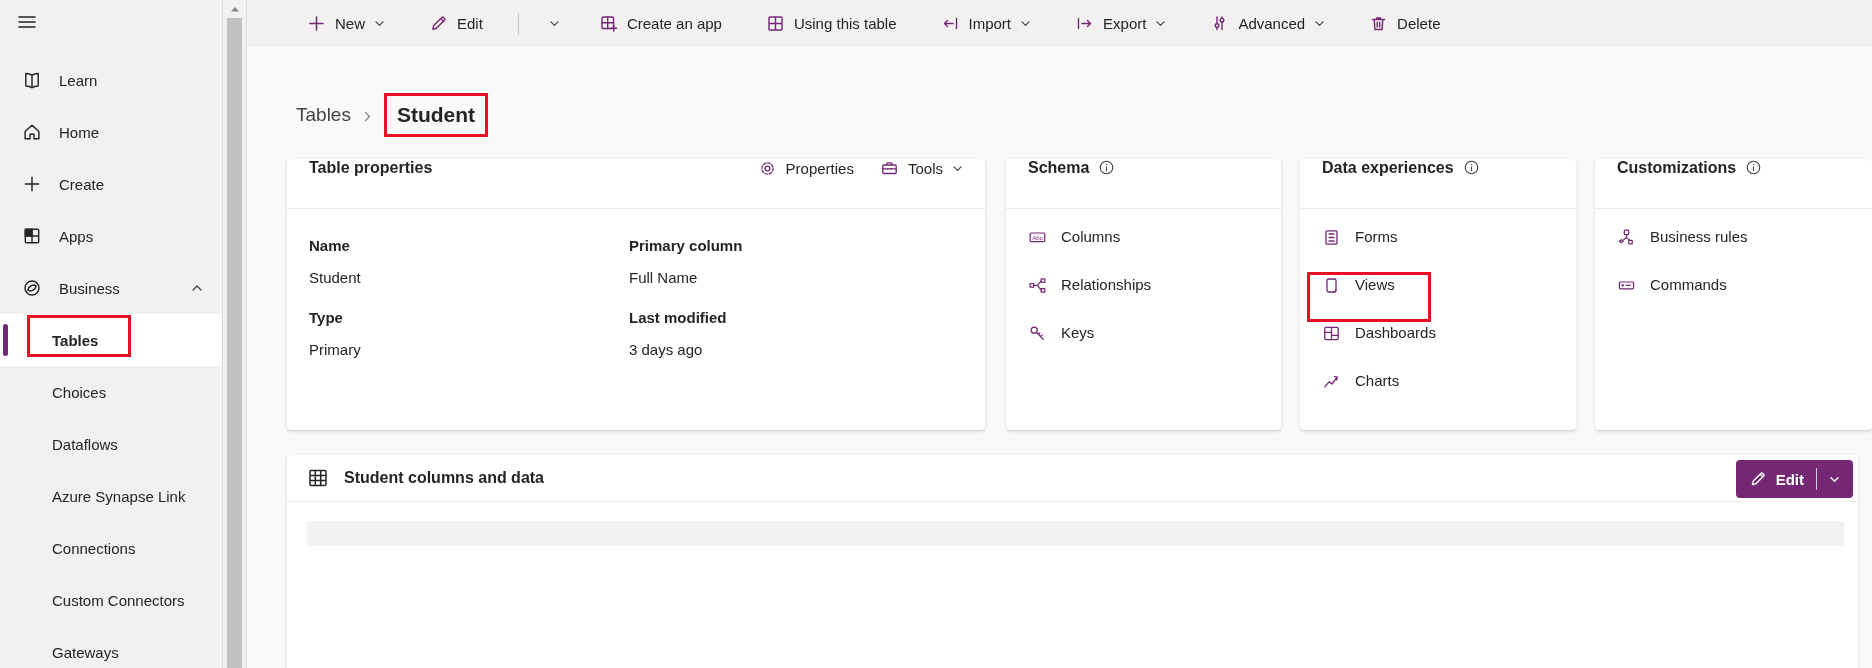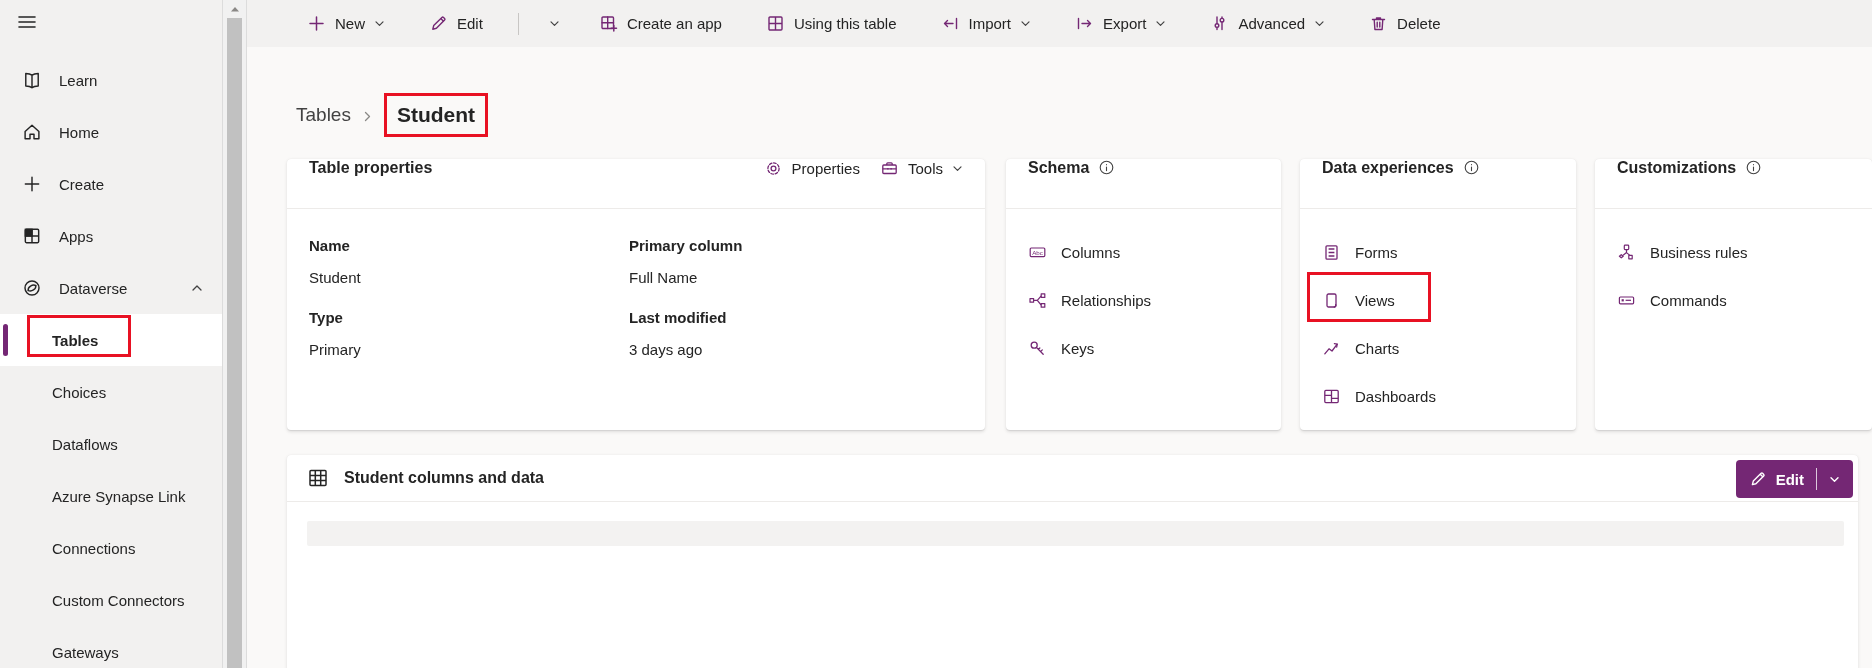--- a/index.html
+++ b/index.html
@@ -53,35 +53,35 @@
   .bc-current { font-size:21px; font-weight:700; color:#242424;
     border:3px solid #e81123; padding:7px 10px; }
 
   
   .card { position:absolute; background:#ffffff; border-radius:4px;
     box-shadow:0 1.6px 3.6px rgba(0,0,0,.11), 0 .3px .9px rgba(0,0,0,.07); }
   .card-head { height:50px; display:flex; align-items:flex-start; padding:0 22px;
     border-bottom:1px solid #edebe9; }
   .card-title { font-size:16px; font-weight:700; }
   .info-ic { width:17px; height:17px; margin-left:9px; display:flex; }
-  .head-actions { margin-left:auto; display:flex; align-items:center; gap:20px; }
+  .head-actions { margin-left:auto; display:flex; align-items:center; gap:26px; }
   .head-btn { display:flex; align-items:center; gap:9px; background:none; border:none;
     font-family:inherit; font-size:15px; color:#242424; cursor:pointer; }
   .head-btn .ticon { width:19px; height:19px; display:flex; }
 
   .card-props { left:40px; top:112px; width:698px; height:271px; }
   .props-grid { display:grid; grid-template-columns:320px 1fr; padding:24px 22px; row-gap:14px; }
   .fld-label { font-size:15px; font-weight:700; line-height:26px; margin-bottom:6px; }
   .fld-value { font-size:15px; line-height:26px; }
 
   .card-schema { left:759px; top:112px; width:275px; height:271px; }
   .card-dataexp { left:1053px; top:112px; width:276px; height:271px; }
   .card-custom { left:1348px; top:112px; width:277px; height:271px; }
   .card-list { padding:19px 22px 0; }
-  .cl-item { height:48px; display:flex; align-items:center; gap:14px; font-size:15px;
+  .cl-item { height:48px; display:flex; gap:14px; font-size:15px;
     cursor:pointer; position:relative; }
   .cl-item .ticon { width:19px; height:19px; display:flex; }
   .hl-views { position:absolute; left:-15px; top:-4px; width:124px; height:50px;
     border:3px solid #e81123; pointer-events:none; }
 
   
   .card-data { left:40px; top:408px; width:1571px; height:250px; }
   .dc-head { height:47px; display:flex; align-items:center; padding-left:20px;
     border-bottom:1px solid #edebe9; position:relative; }
   .dc-icon { width:22px; height:22px; display:flex; margin-right:15px; }
@@ -155,21 +155,21 @@
       </div>
       <div class="nav-item">
         <span class="nicon">
           <svg viewBox="0 0 18 18">
               <g fill="none" stroke="#242424" stroke-width="1.3" stroke-linecap="round">
                 <circle cx="9" cy="9" r="6.3"></circle>
                 <path d="M5.6 11.3C5 8 9.5 5.2 12.6 6.9M12.4 6.7c.6 3.3-3.9 6.1-7 4.4"></path>
               </g>
             </svg>
         </span>
-        <span>Dataverse</span>
+        <span>Business</span>
         <span class="nav-chev">
           <svg viewBox="0 0 14 14">
               <path d="M3 9l4-4 4 4" fill="none" stroke="#424242" stroke-width="1.3" stroke-linecap="round" stroke-linejoin="round"></path>
             </svg>
         </span>
       </div>
 
       <div class="nav-sub selected">
         <span class="sel-bar"></span>
         <span>Tables</span>
@@ -472,38 +472,38 @@
                     <path d="M12.3 16c1.2-.3 1.7-1.2 1.4-2.4"></path>
                   </g>
                 </svg>
             </span>
             <span>Views</span>
             <span class="hl-views"></span>
           </div>
           <div class="cl-item">
             <span class="ticon">
               <svg viewBox="0 0 19 19">
+                  <g fill="none" stroke="#742774" stroke-width="1.3">
+                    <rect x="2.8" y="3.4" width="13.4" height="12.2" rx="1"></rect>
+                    <path d="M9.5 3.4v12.2M2.8 8.4h6.7M9.5 11.4h6.7"></path>
+                  </g>
+                </svg>
+            </span>
+            <span>Dashboards</span>
+          </div>
+          <div class="cl-item">
+            <span class="ticon">
+              <svg viewBox="0 0 19 19">
                   <g fill="none" stroke="#742774" stroke-width="1.3" stroke-linecap="round" stroke-linejoin="round">
                     <path d="M2.8 14.8l4.2-5 3 2.2 5.2-6.8"></path>
                     <path d="M12.4 4.6l2.8.6-.5 2.8"></path>
                   </g>
                 </svg>
             </span>
             <span>Charts</span>
-          </div>
-          <div class="cl-item">
-            <span class="ticon">
-              <svg viewBox="0 0 19 19">
-                  <g fill="none" stroke="#742774" stroke-width="1.3">
-                    <rect x="2.8" y="3.4" width="13.4" height="12.2" rx="1"></rect>
-                    <path d="M9.5 3.4v12.2M2.8 8.4h6.7M9.5 11.4h6.7"></path>
-                  </g>
-                </svg>
-            </span>
-            <span>Dashboards</span>
           </div>
         </div>
       </section>
 
       <section class="card card-custom">
         <header class="card-head">
           <span class="card-title">Customizations</span>
           <span class="info-ic">
             <svg viewBox="0 0 17 17">
                 <g fill="none" stroke="#424242" stroke-width="1.1" stroke-linecap="round">

